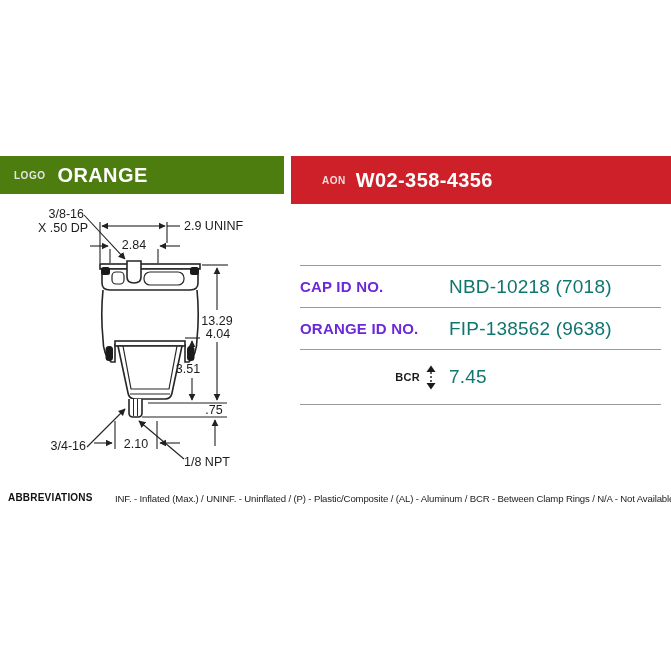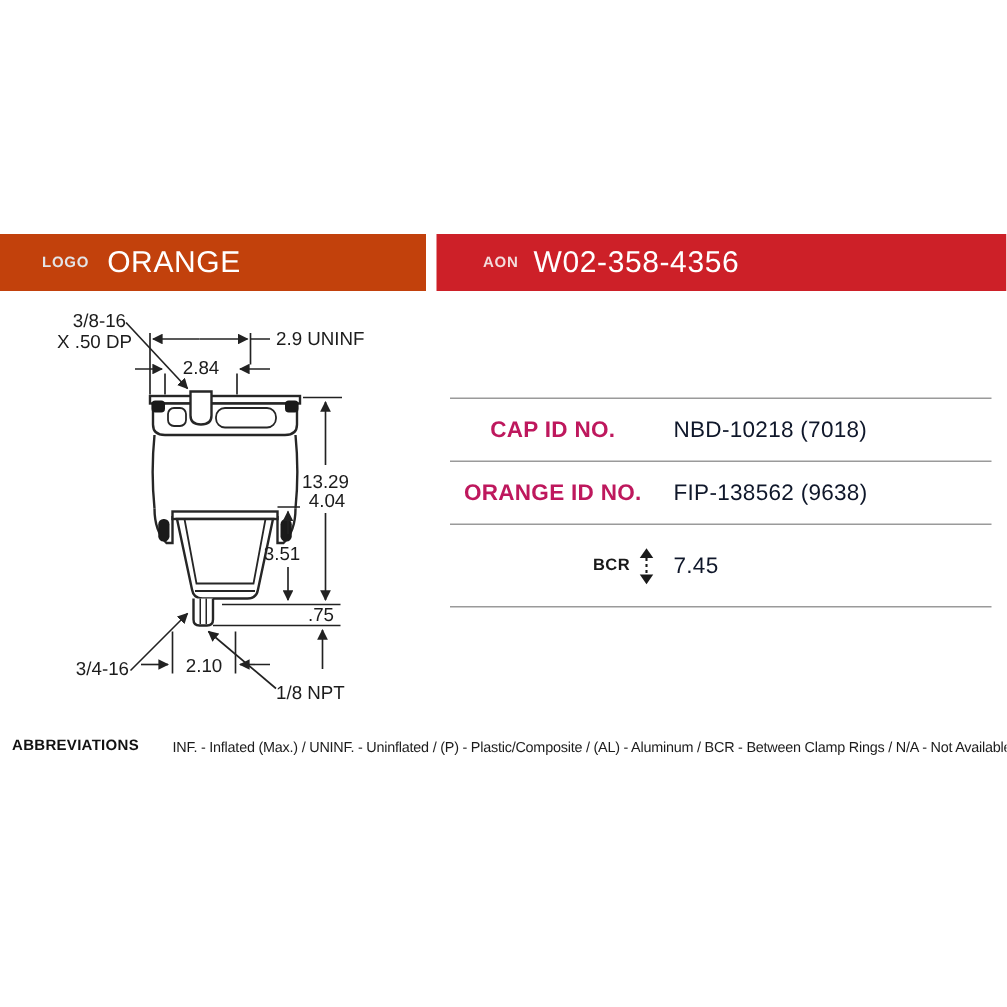--- a/index.html
+++ b/index.html
@@ -4,48 +4,48 @@
 <style>
   html,body{margin:0;padding:0;}
   body{
     width:671px;height:671px;position:relative;background:#ffffff;
     font-family:"Liberation Sans", sans-serif;overflow:hidden;
     -webkit-font-smoothing:antialiased;
   }
   
   .hdr{position:absolute;top:156px;left:0;width:671px;height:38px;}
   .hdr-left{
-    position:absolute;left:0;top:0;width:284px;height:38px;background:#c2410c;
-    display:flex;align-items:center;padding-left:28px;box-sizing:border-box;gap:12px;
+    position:absolute;left:0;top:0;width:284px;height:38px;background:#4d7c0f;
+    display:flex;align-items:center;padding-left:14px;box-sizing:border-box;gap:12px;
   }
   .hdr-right{
-    position:absolute;left:291px;top:0;right:0;height:38px;background:#cd2028;
+    position:absolute;left:291px;top:0;right:0;height:48px;background:#cd2028;
     display:flex;align-items:center;padding-left:31px;box-sizing:border-box;gap:10px;
   }
   .hdr-small{font-size:10px;letter-spacing:.5px;color:#e3e4e6;font-weight:700;}
   .hdr-right .hdr-small{color:#f3dcdc;}
-  .hdr-big{font-size:20px;font-weight:400;color:#ffffff;letter-spacing:.4px;white-space:nowrap;}
+  .hdr-big{font-size:20px;font-weight:700;color:#ffffff;letter-spacing:.4px;white-space:nowrap;}
   
   .drawing{position:absolute;left:30px;top:202px;}
   .drawing text{
     font-family:"Liberation Sans", sans-serif;font-size:12.5px;fill:#1c1c1c;
   }
   
   .spec{position:absolute;left:300px;top:265px;width:361px;}
   .spec-row{
     display:flex;align-items:center;border-top:1px solid #9a9a9a;box-sizing:border-box;
   }
   .spec-row.r1,.spec-row.r2{height:42px;}
   .spec-row.r3{height:56px;border-bottom:1px solid #9a9a9a;}
   .spec-label{
-    width:137px;text-align:center;font-weight:700;font-size:15px;color:#be185d;
+    width:137px;text-align:left;font-weight:700;font-size:15px;color:#6d28d9;
     flex:none;letter-spacing:.2px;
   }
   .spec-value{
-    padding-left:12px;font-size:15px;color:#0f172a;letter-spacing:.2px;white-space:nowrap;
+    padding-left:12px;font-size:19px;color:#0f766e;letter-spacing:.2px;white-space:nowrap;
   }
   .bcr-wrap{
     width:137px;flex:none;display:flex;justify-content:flex-end;align-items:center;gap:5px;
   }
   .bcr-label{font-weight:700;font-size:11px;color:#1a1a1a;letter-spacing:.3px;}
   
   .abbr{position:absolute;left:0;top:492px;width:671px;}
   .abbr-title{
     position:absolute;left:8px;top:0;font-size:10px;font-weight:700;color:#111;
     letter-spacing:.2px;

